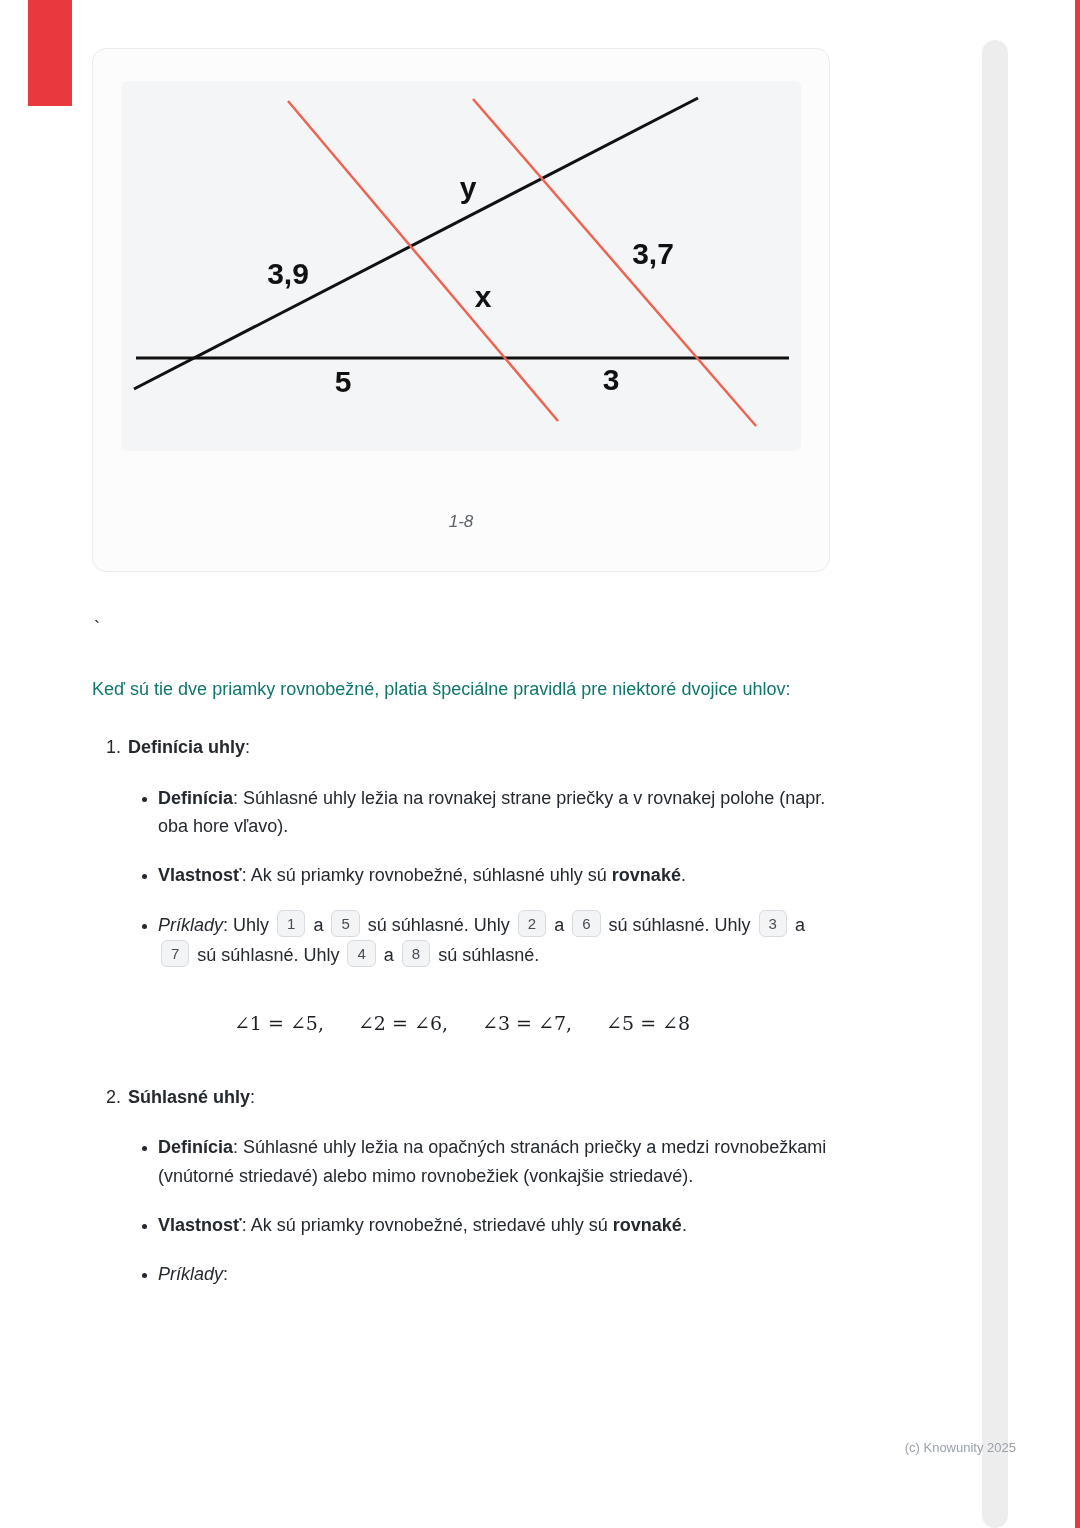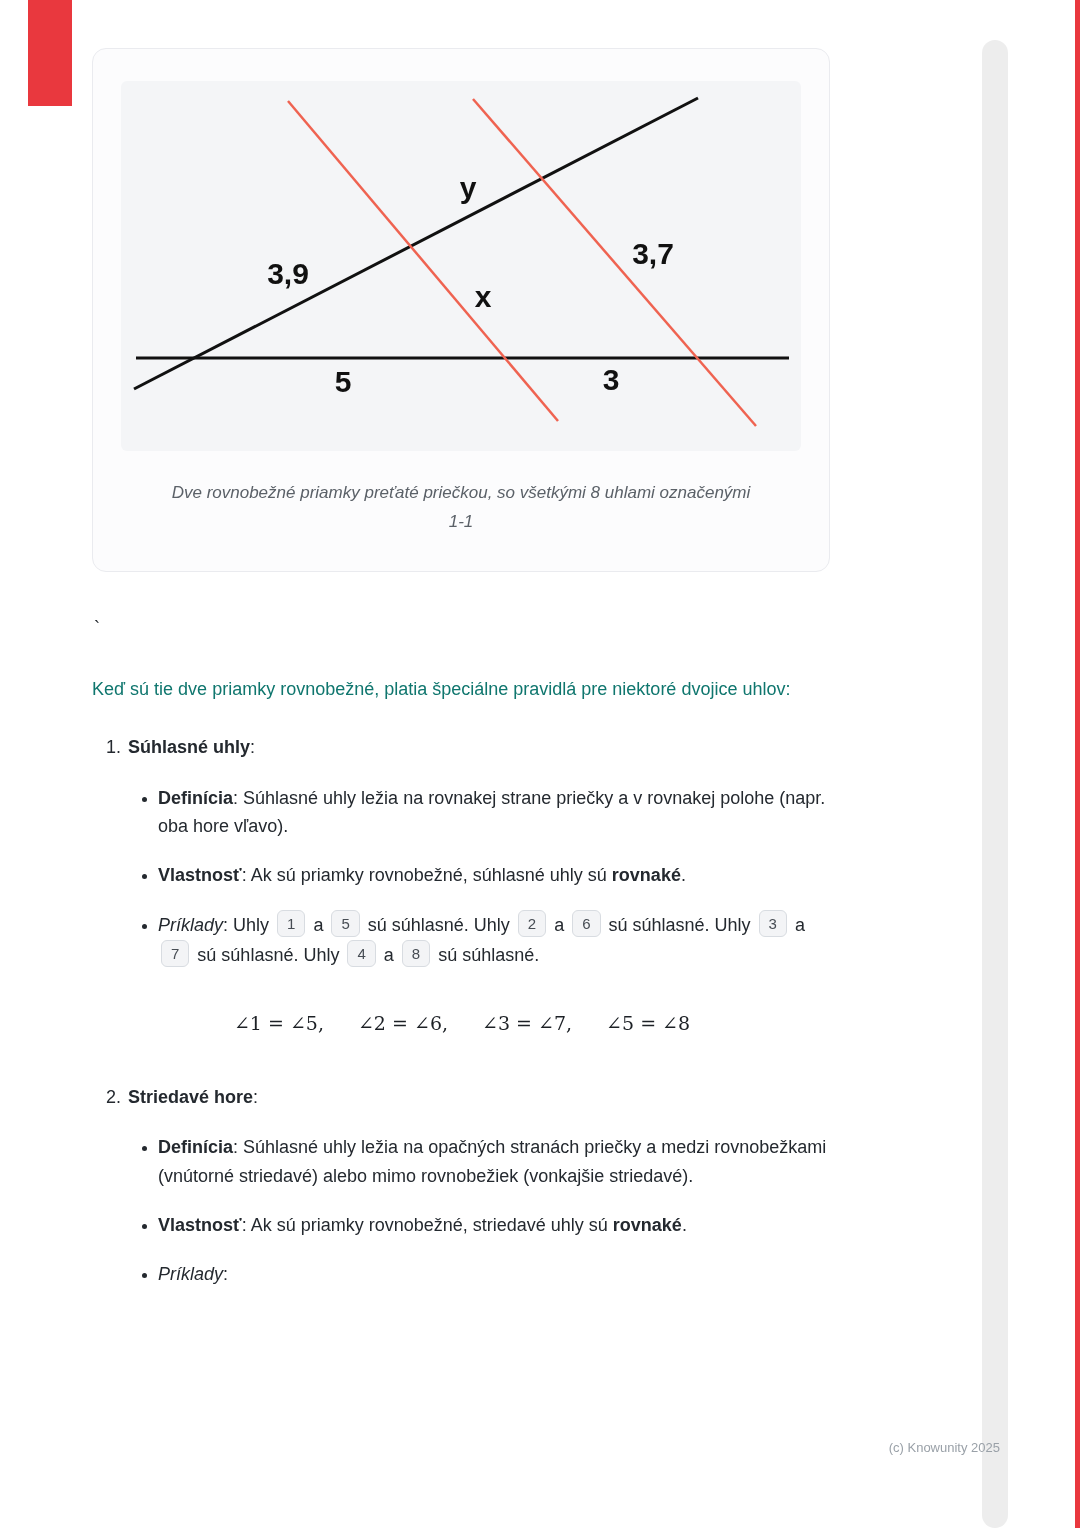--- a/index.html
+++ b/index.html
@@ -32,21 +32,21 @@
   ul.sub > li { font-size:18px; line-height:1.7; }
   ul.sub > li::marker { color:#24292f; font-size:15px; }
 
   .chip { display:inline-block; background:#f3f4f6; border:1px solid #d8dce1; border-radius:6px; padding:0 9px; font-size:15px; line-height:25px; color:#474d54; margin:0 3px; vertical-align:2px; }
 
   .math { margin-top:42px; text-align:center; font-family:"DejaVu Serif", serif; font-size:19px; color:#1c2025; }
   .math span + span { margin-left:34px; }
 
   .sec2 { margin-top:50px; }
 
-  .copyright { position:absolute; right:80px; top:1440px; font-size:13px; color:#9aa1a8; }
+  .copyright { position:absolute; right:64px; top:1440px; font-size:13px; color:#9aa1a8; }
 
   i { }
   b { font-weight:bold; }
 </style>
 </head>
 <body>
 
 <div class="page">
 
   <div class="red-corner"></div>
@@ -64,48 +64,48 @@
           <line x1="352" y1="18" x2="635" y2="345" stroke="#ef6351" stroke-width="2.5"></line>
           <text x="347" y="117" text-anchor="middle" font-family="Liberation Sans, sans-serif" font-size="30" font-weight="bold" fill="#111111">y</text>
           <text x="532" y="183" text-anchor="middle" font-family="Liberation Sans, sans-serif" font-size="30" font-weight="bold" fill="#111111">3,7</text>
           <text x="167" y="203" text-anchor="middle" font-family="Liberation Sans, sans-serif" font-size="30" font-weight="bold" fill="#111111">3,9</text>
           <text x="362" y="226" text-anchor="middle" font-family="Liberation Sans, sans-serif" font-size="30" font-weight="bold" fill="#111111">x</text>
           <text x="222" y="311" text-anchor="middle" font-family="Liberation Sans, sans-serif" font-size="30" font-weight="bold" fill="#111111">5</text>
           <text x="490" y="309" text-anchor="middle" font-family="Liberation Sans, sans-serif" font-size="30" font-weight="bold" fill="#111111">3</text>
         </svg>
       </div>
       <figcaption>
-        <span>Dve rovnobežné priamky preťaté priečkou, so všetkými 8 uhlami označenými</span><br>
-        <span>1-1</span>
+        <br>
+        <span>1-8</span>
       </figcaption>
     </figure>
 
     <p class="backtick">`</p>
 
     <p class="intro">Keď sú tie dve priamky rovnobežné, platia špeciálne pravidlá pre niektoré dvojice uhlov:</p>
 
     <div class="olist">
 
       <div class="oitem">
         <div class="ohead">
-          <span class="onum">1.</span><b>Súhlasné uhly</b><span>:</span>
+          <span class="onum">1.</span><b>Definícia uhly</b><span>:</span>
         </div>
         <ul class="bullets">
           <li><b>Definícia</b><span>: Súhlasné uhly ležia na rovnakej strane priečky a v rovnakej polohe (napr. oba hore vľavo).</span></li>
           <li><b>Vlastnosť</b><span>: Ak sú priamky rovnobežné, súhlasné uhly sú </span><b>rovnaké</b><span>.</span></li>
           <li><i>Príklady</i><span>: Uhly </span><span class="chip">1</span><span> a </span><span class="chip">5</span><span> sú súhlasné. Uhly </span><span class="chip">2</span><span> a </span><span class="chip">6</span><span> sú súhlasné. Uhly </span><span class="chip">3</span><span> a </span><span class="chip">7</span><span> sú súhlasné. Uhly </span><span class="chip">4</span><span> a </span><span class="chip">8</span><span> sú súhlasné.</span></li>
         </ul>
         <div class="math">
           <span>∠1 = ∠5,</span><span>∠2 = ∠6,</span><span>∠3 = ∠7,</span><span>∠5 = ∠8</span>
         </div>
       </div>
 
       <div class="oitem sec2">
         <div class="ohead">
-          <span class="onum">2.</span><b>Striedavé hore</b><span>:</span>
+          <span class="onum">2.</span><b>Súhlasné uhly</b><span>:</span>
         </div>
         <ul class="bullets">
           <li><b>Definícia</b><span>: Súhlasné uhly ležia na opačných stranách priečky a medzi rovnobežkami (vnútorné striedavé) alebo mimo rovnobežiek (vonkajšie striedavé).</span></li>
           <li><b>Vlastnosť</b><span>: Ak sú priamky rovnobežné, striedavé uhly sú </span><b>rovnaké</b><span>.</span></li>
           <li><i>Príklady</i><span>:</span>
           </li>
         </ul>
       </div>
 
     </div>

